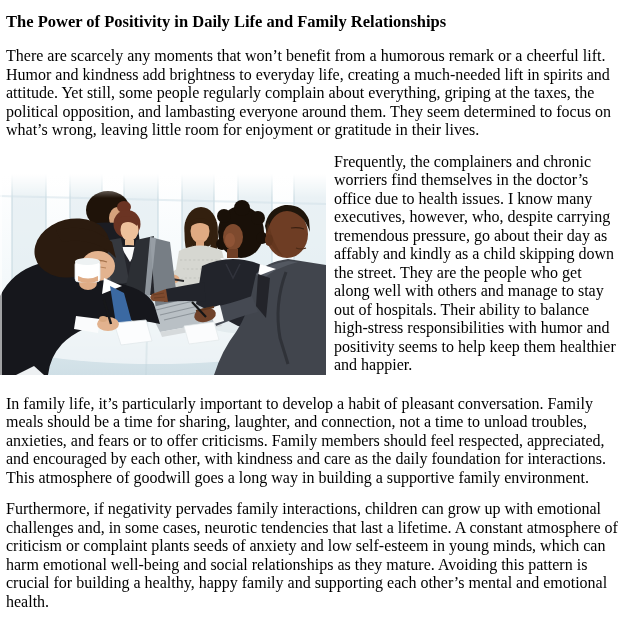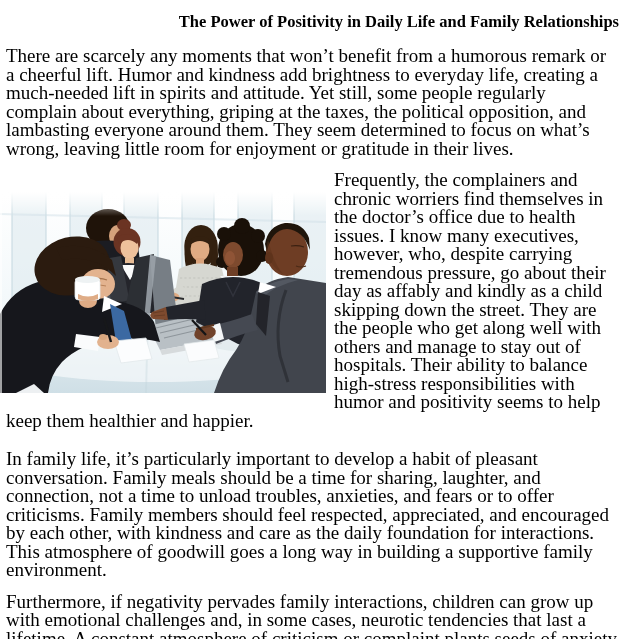--- a/index.html
+++ b/index.html
@@ -8,25 +8,25 @@
     background: #ffffff;
     color: #000000;
     font-family: "Liberation Serif", "DejaVu Serif", serif;
     overflow: hidden;
   }
   .doc { width: 625px; }
   .title {
     font-size: 16.5px;
     font-weight: bold;
     line-height: 20px;
-    text-align: right;
+    text-align: left;
     margin: 12px 6px 15px 6px;
   }
   .para {
-    font-size: 19px;
+    font-size: 16px;
     line-height: 18.5px;
     margin: 0 6px 13px 6px;
     text-align: left;
   }
   .photo-para { margin-bottom: 20px; }
   .clear { clear: both; }
   figure.photo {
     float: left;
     width: 326px; height: 201px;
     margin: 21px 8px 12px -6px;

